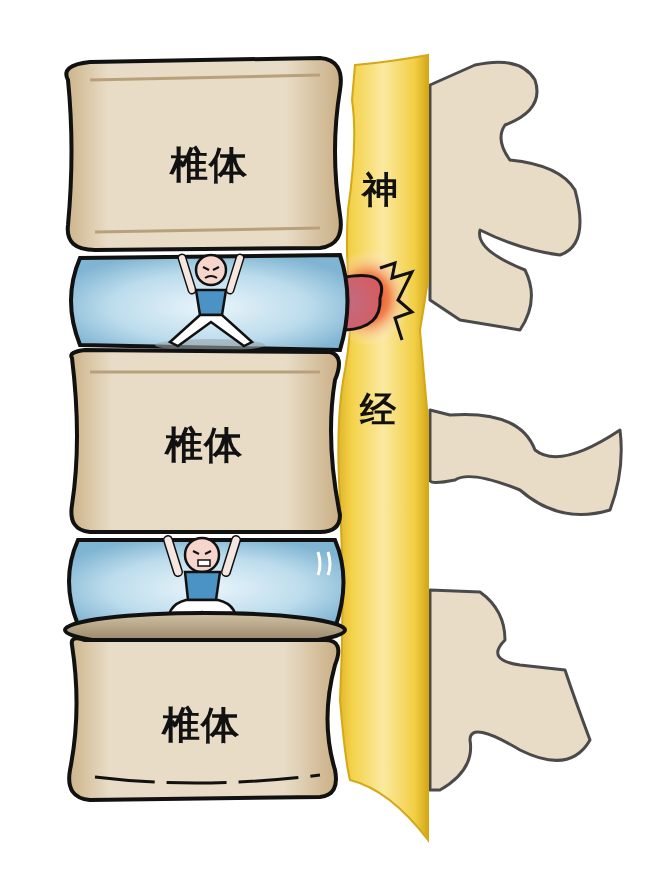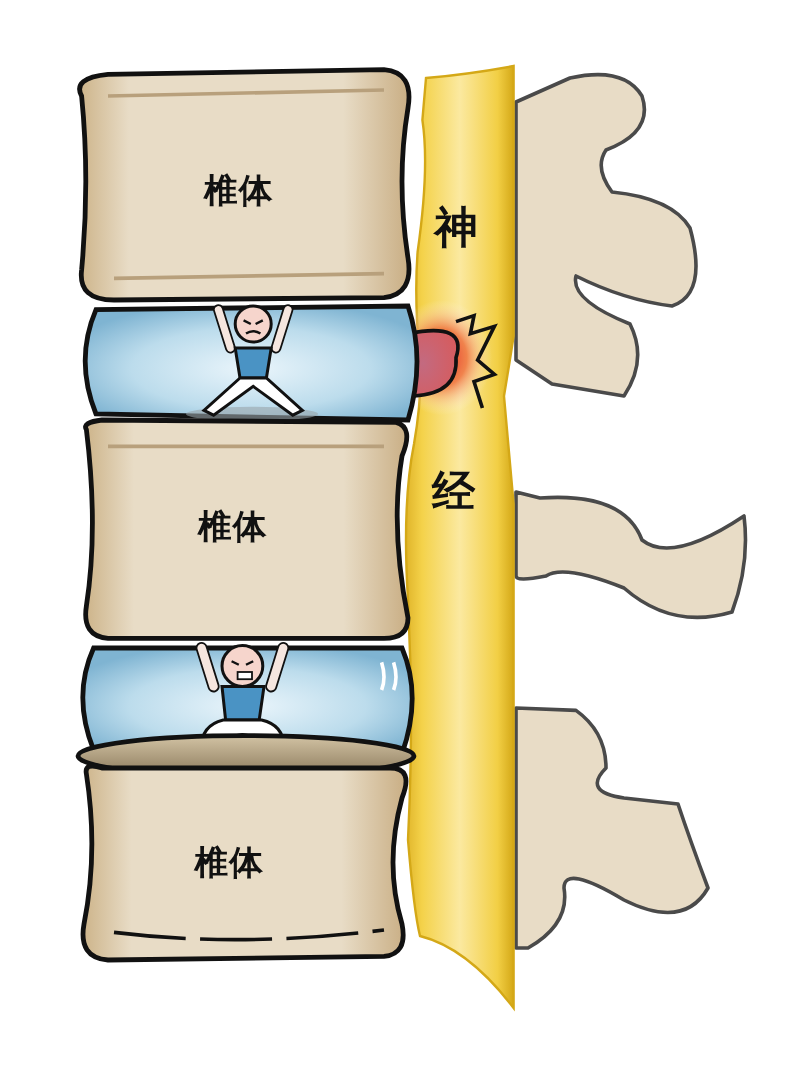--- a/index.html
+++ b/index.html
@@ -1,21 +1,21 @@
 <!DOCTYPE html>
 <html><head>
 <meta charset="utf-8">
 <style>
   html, body { margin: 0; padding: 0; background: #ffffff; }
   body { width: 670px; height: 893px; position: relative; overflow: hidden;
          font-family: "DejaVu Sans", sans-serif; }
   #scene { position: absolute; left: 0; top: 0; width: 670px; height: 893px; }
   .label { position: absolute; font-family: "DejaVu Sans", sans-serif;
            font-weight: bold; color: #111111; white-space: nowrap; }
-  .vb-label { font-size: 28px; letter-spacing: 1px; }
+  .vb-label { font-size: 38px; letter-spacing: 1px; }
   .nerve-label { font-size: 36px; }
 </style>
 </head>
 <body>
 
 <svg id="scene" viewBox="0 0 670 893" xmlns="http://www.w3.org/2000/svg">
   <defs>
     <linearGradient id="boneGrad" x1="0" y1="0" x2="1" y2="0">
       <stop offset="0" stop-color="#cdb48a"></stop>
       <stop offset="0.15" stop-color="#e8dcc6"></stop>

